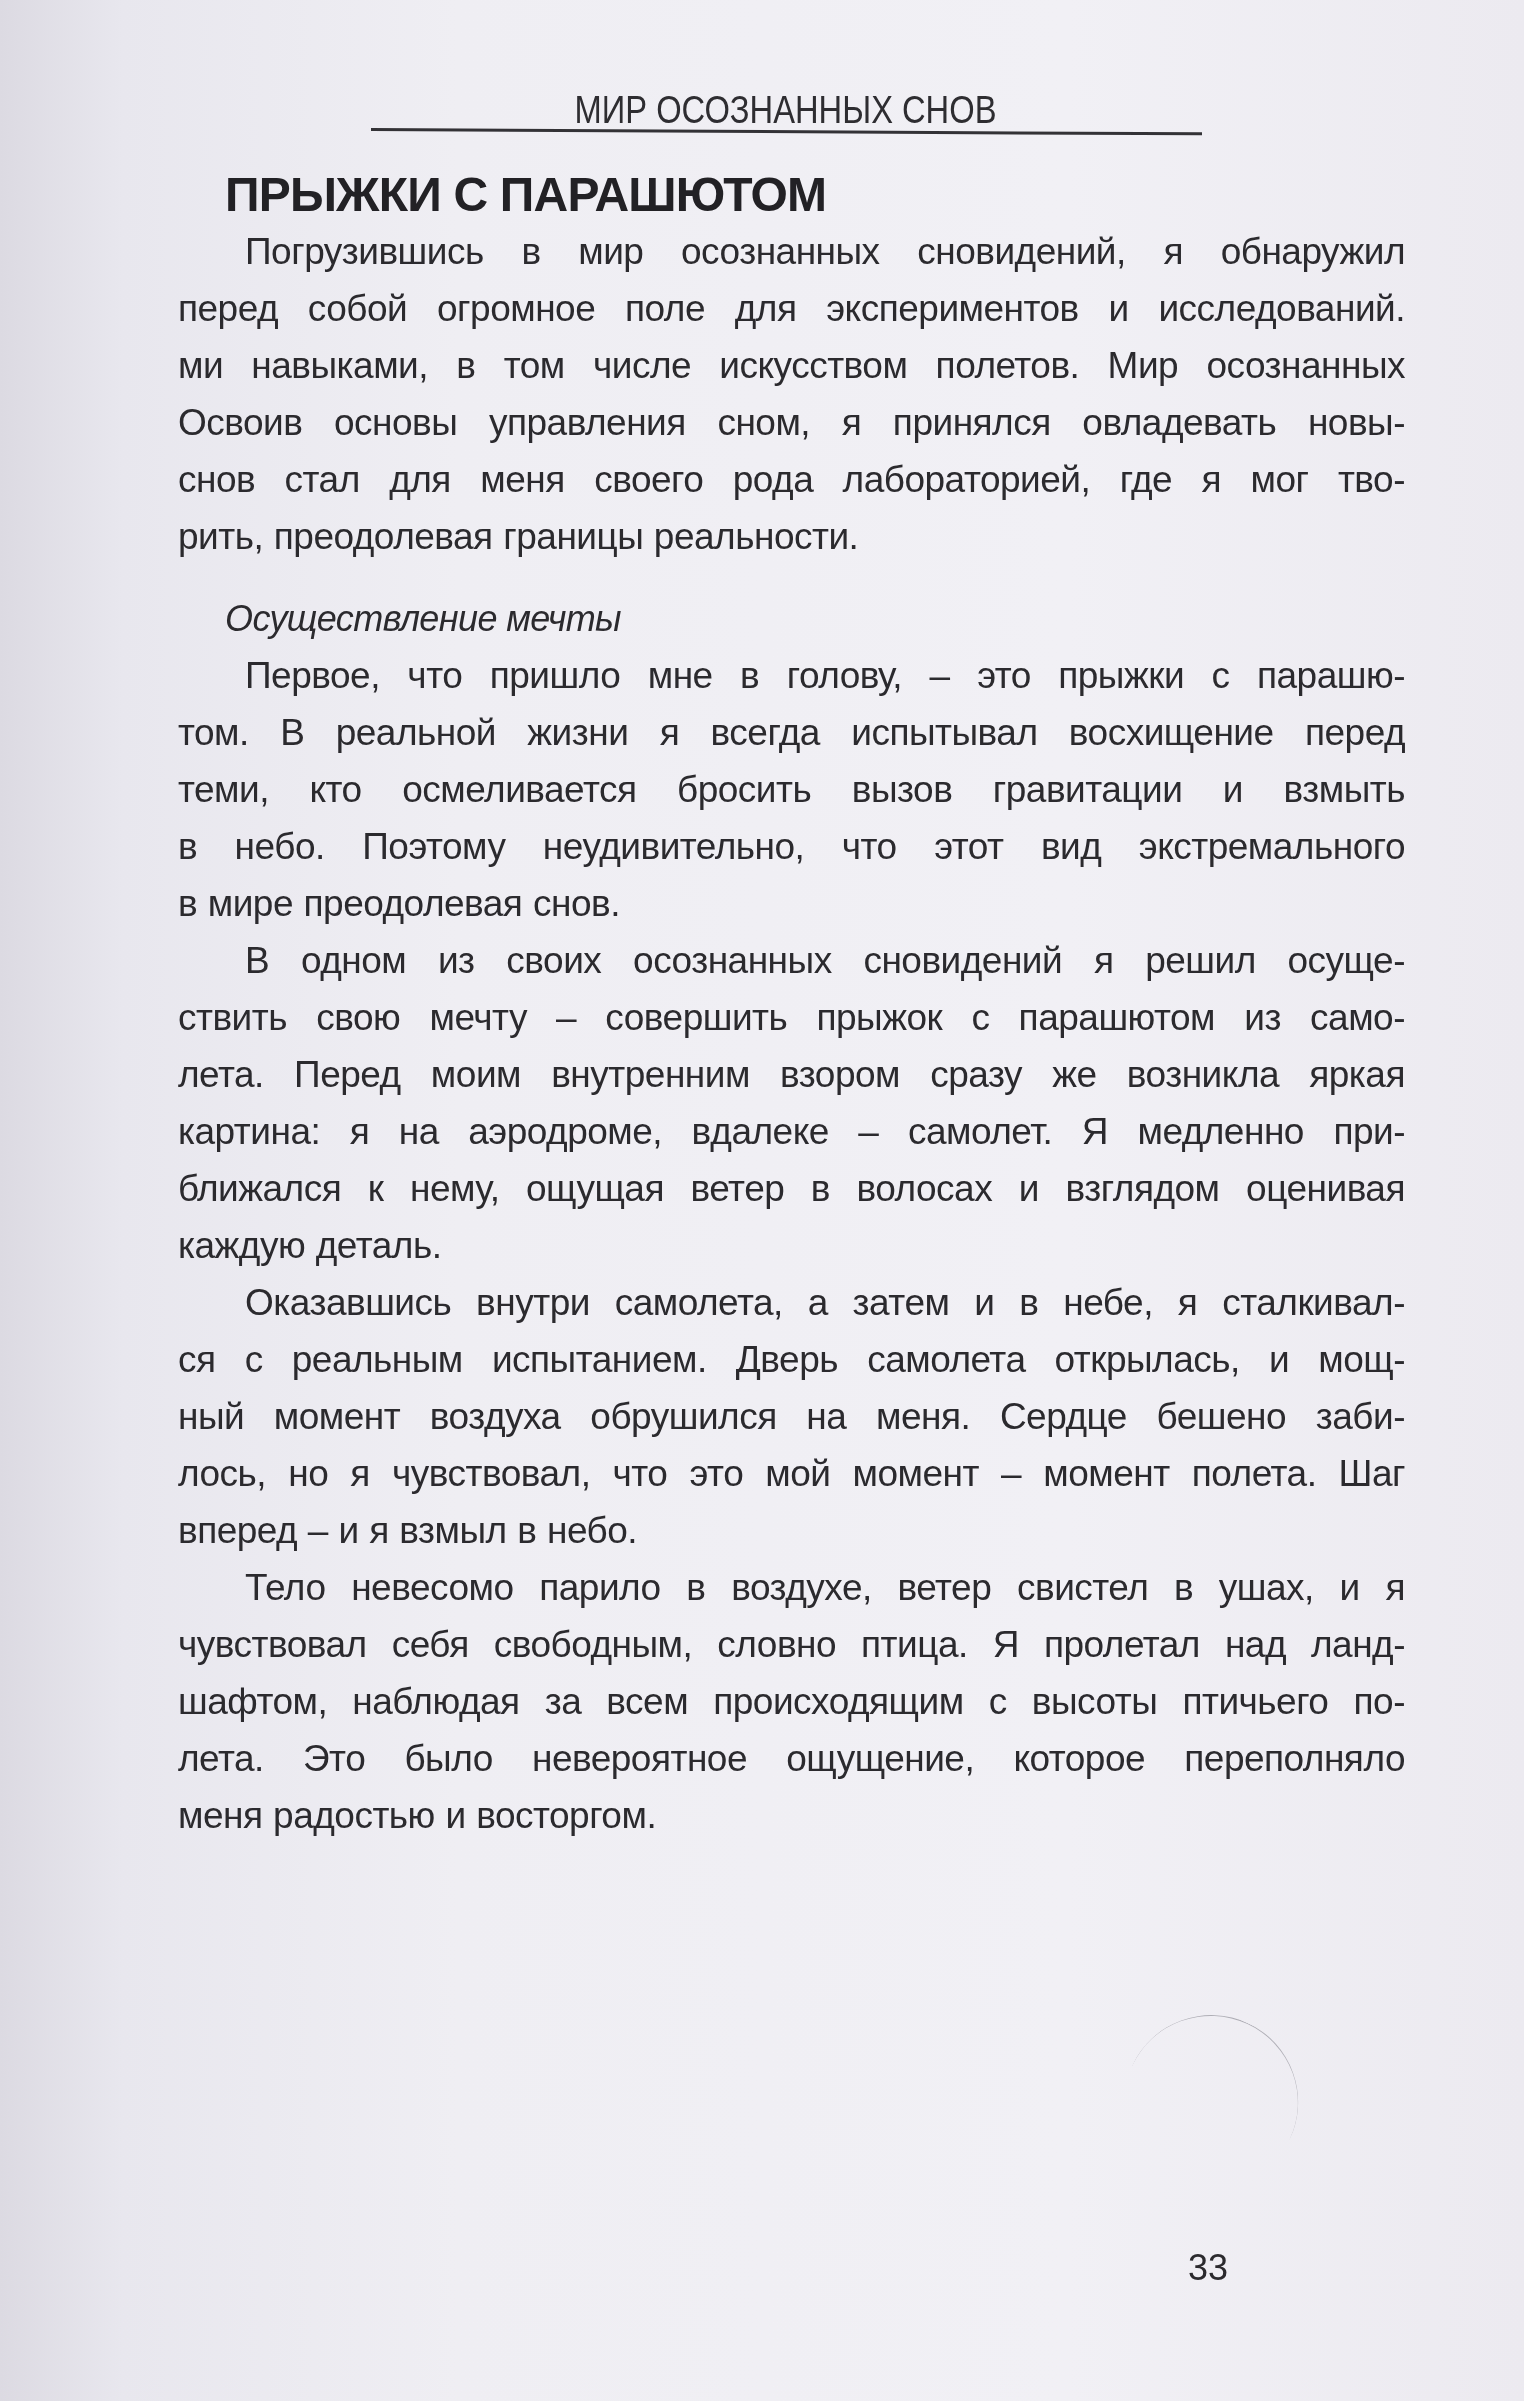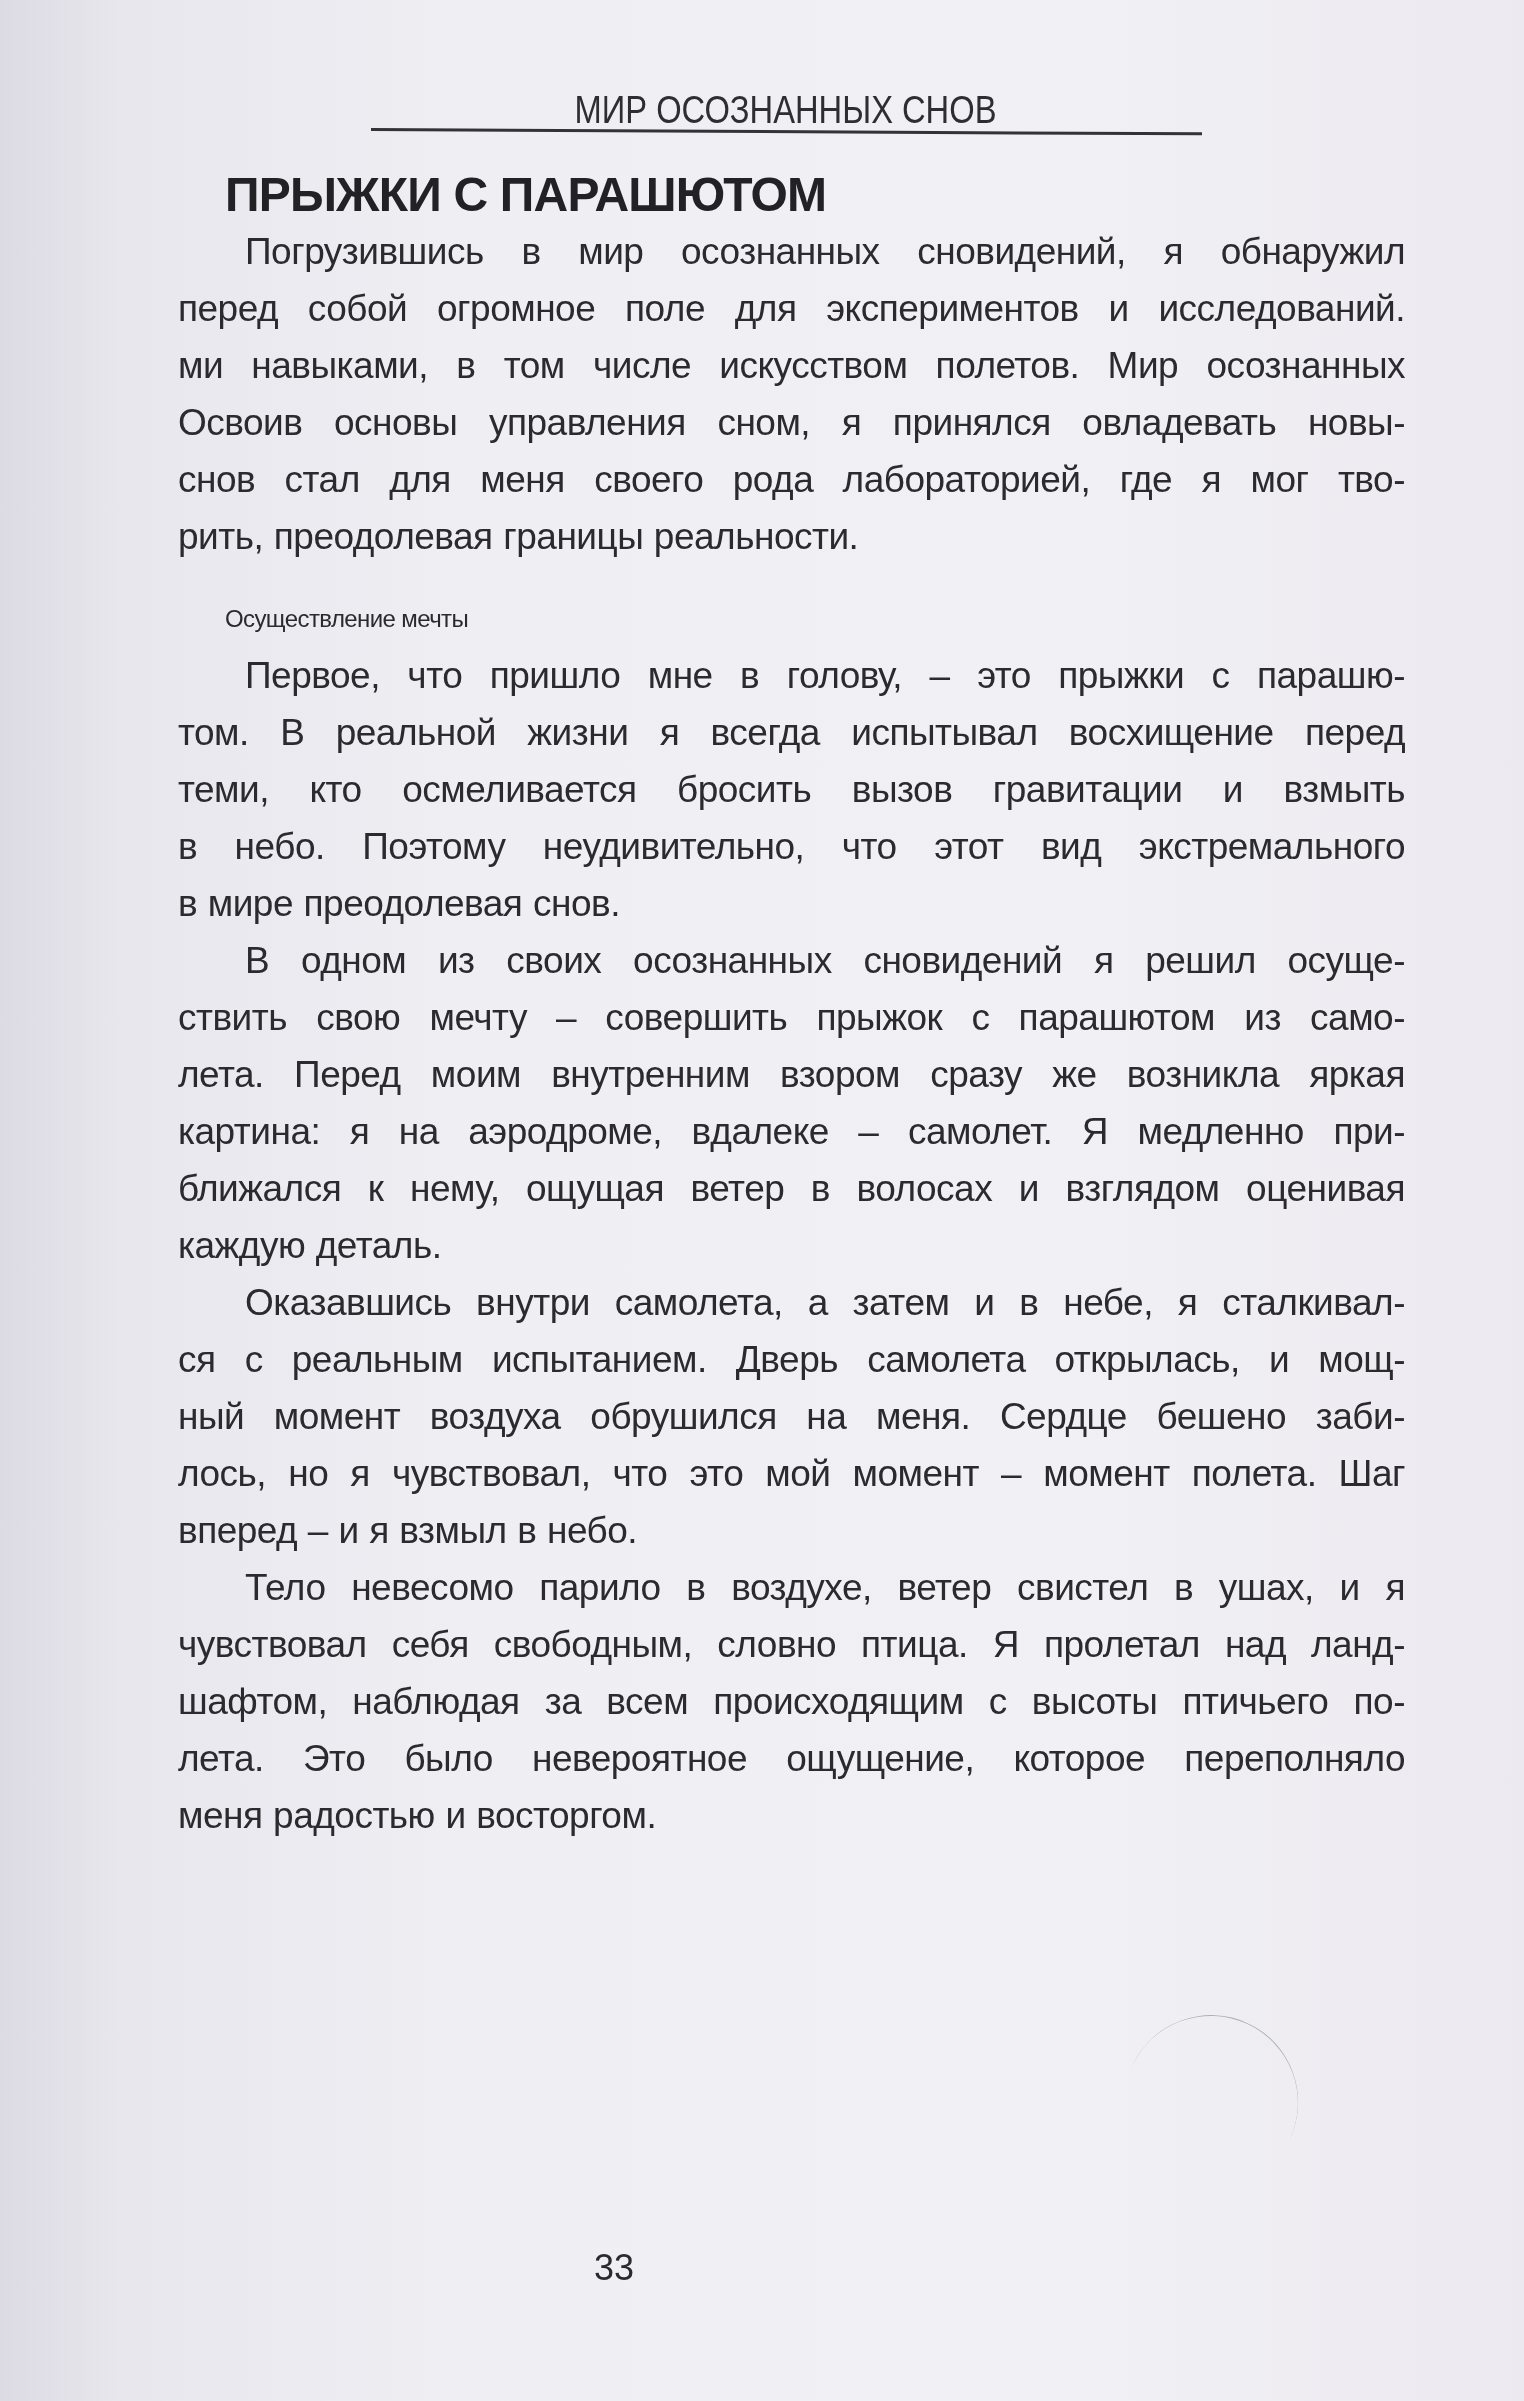--- a/index.html
+++ b/index.html
@@ -69,31 +69,32 @@
       display: block;
       text-align: justify;
       text-align-last: justify;
       white-space: nowrap;
       margin-left: 24px;
     }
     .para .line.indent { padding-left: 67px; }
     .para .line.last { text-align-last: left; }
     .gap { height: 25px; }
     .subhead {
-      font-size: 24px;
+      font-style: italic;
+      font-size: 36px;
       line-height: 57px;
       margin: 0 0 0 71px;
       letter-spacing: -0.6px;
     }
     .folio {
       position: absolute;
       left: 0;
       width: 1228px;
       top: 2247px;
-      text-align: center;
+      text-align: right;
       font-size: 36px;
       color: #2b2a2e;
     }
     .scratch {
       position: absolute;
       left: 1124px;
       top: 2015px;
       width: 174px;
       height: 174px;
       border-top: 1.6px solid rgba(110,110,120,0.5);

